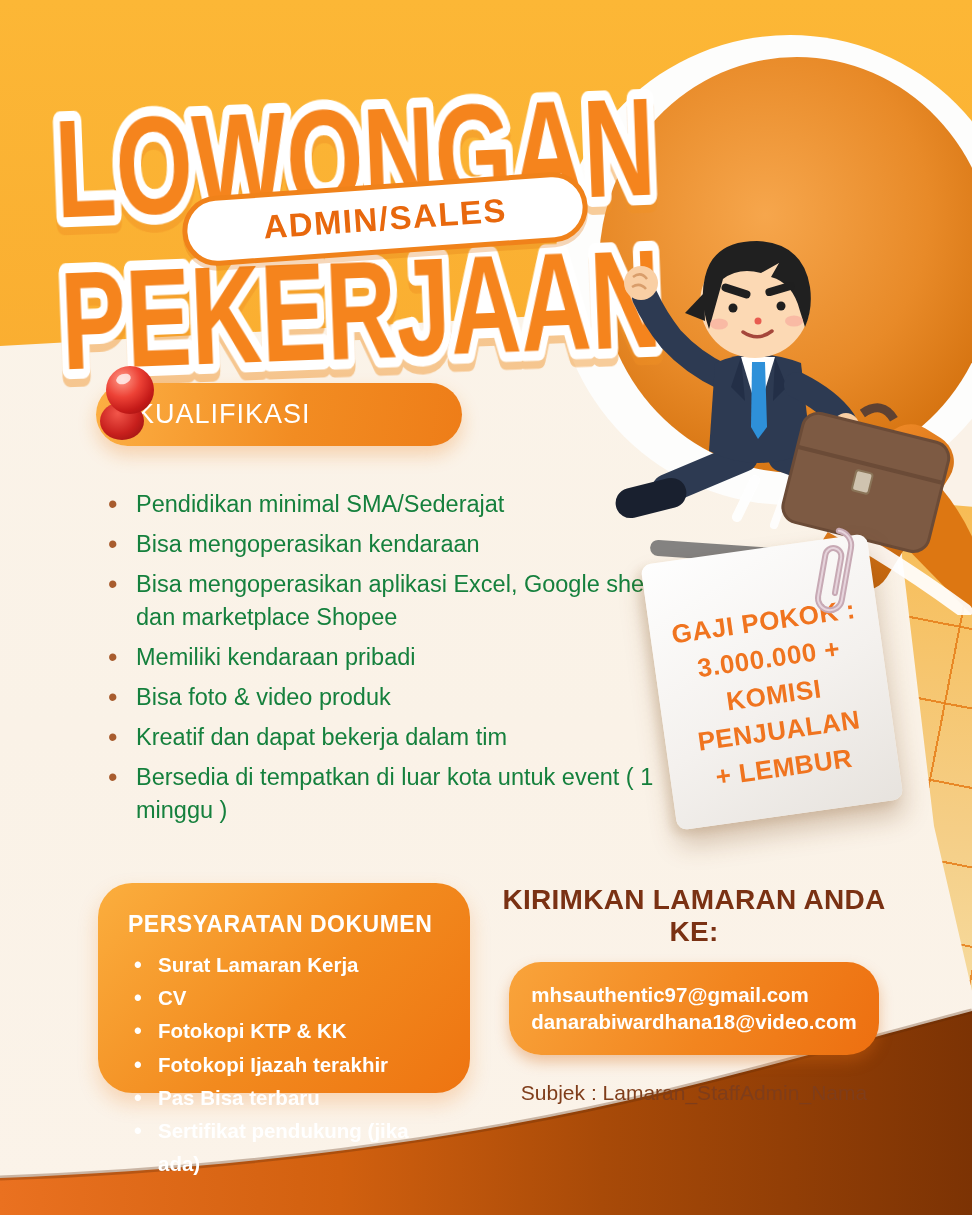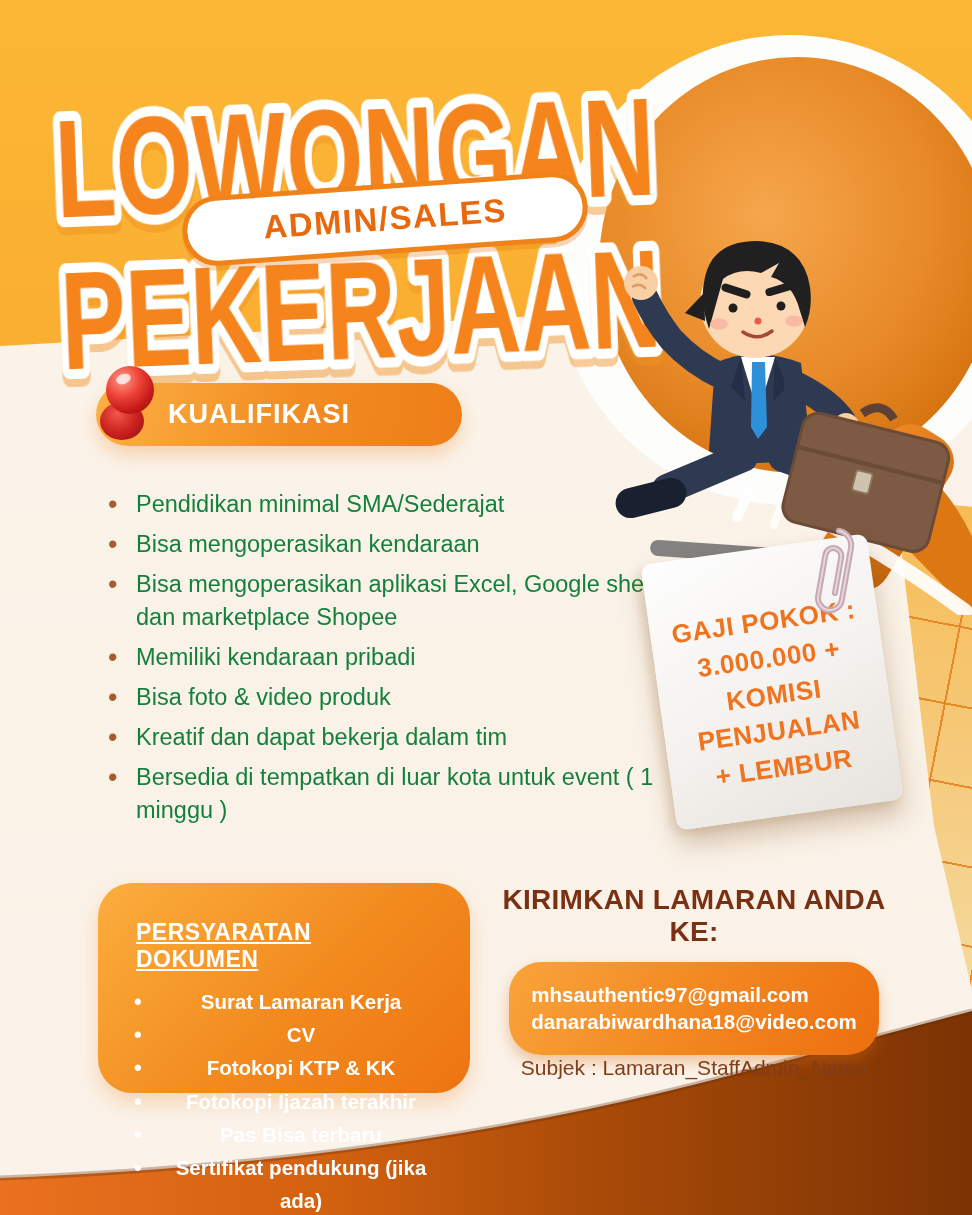--- a/index.html
+++ b/index.html
@@ -46,21 +46,21 @@
   }
   .role-badge span{color:#E8680D;font-weight:900;font-size:33px;letter-spacing:1.5px;}
   
   .kual-pill{
     position:absolute;left:96px;top:383px;width:366px;height:63px;z-index:6;
     border-radius:33px;
     background:linear-gradient(100deg,#FCAF43 0%,#F28C22 55%,#EE7D18 100%);
     box-shadow:0 9px 18px rgba(238,125,24,.28);
     display:flex;align-items:center;
   }
-  .kual-pill span{color:#fff;font-weight:700;font-size:27px;letter-spacing:1px;padding-left:72px;}
+  .kual-pill span{color:#fff;font-weight:400;font-size:27px;letter-spacing:1px;padding-left:40px;}
   .pushpin{position:absolute;left:98px;top:366px;width:64px;height:84px;z-index:7;}
   .pushpin .ball{
     position:absolute;left:8px;top:0;width:48px;height:48px;border-radius:50%;
     background:radial-gradient(circle at 34% 28%,#FF9A88 0%,#ED4236 38%,#C41A18 68%,#8D0E0E 100%);
   }
   .pushpin .base{
     position:absolute;left:2px;top:36px;width:44px;height:38px;border-radius:50%;
     background:radial-gradient(circle at 40% 30%,#F2564A 0%,#C8201D 55%,#8D0E0E 100%);
   }
   .pushpin .shine{
@@ -91,34 +91,34 @@
   }
   .note-text{color:#F0741F;font-weight:900;font-size:26px;line-height:1.42;letter-spacing:.5px;padding-top:26px;}
   .paperclip{position:absolute;left:806px;top:524px;width:50px;height:102px;z-index:9;transform:rotate(10deg);}
   
   .doc-box{
     position:absolute;left:98px;top:883px;width:372px;height:210px;z-index:6;
     border-radius:34px;padding:24px 26px;box-sizing:border-box;
     background:linear-gradient(135deg,#FBAE3E 0%,#F28A1E 55%,#EE7411 100%);
     box-shadow:0 10px 20px rgba(238,125,24,.25);
   }
-  .doc-box h3{margin:12px;color:#fff;font-size:23px;font-weight:900;letter-spacing:.5px;text-decoration:underline;}
+  .doc-box h3{margin:4px;color:#fff;font-size:23px;font-weight:900;letter-spacing:.5px;}
   .doc-list{list-style:none;margin:10px 0 0 6px;padding:0;color:#fff;font-size:20.5px;line-height:1.62;font-weight:600;}
-  .doc-list li{position:relative;padding-left:28px;text-align:center;}
+  .doc-list li{position:relative;padding-left:28px;}
   .doc-list li::before{content:"•";position:absolute;left:4px;top:-1px;font-size:22px;}
   
   .apply{position:absolute;left:500px;top:884px;width:388px;z-index:6;text-align:center;}
   .apply h3{margin:0;color:#7A3113;font-size:28px;font-weight:900;letter-spacing:.3px;}
   .email-pill{
     display:inline-block;margin-top:14px;padding:20px 22px;border-radius:32px;text-align:left;
     background:linear-gradient(120deg,#F9A43B 0%,#F2851F 55%,#ED6F10 100%);
     box-shadow:0 7px 14px rgba(214,104,18,.35);
   }
   .email-pill div{color:#fff;font-weight:900;font-size:20.5px;line-height:1.3;}
-  .subject{margin-top:1px;color:#7F3D1A;font-size:21px;font-weight:500;}
+  .subject{margin-top:26px;color:#7F3D1A;font-size:21px;font-weight:500;}
 </style>
 </head>
 <body>
 
 <div id="canvas">
 
   <div class="top-band"></div>
   <div class="grid-strip"></div>
   <div class="cream-page"></div>
 

